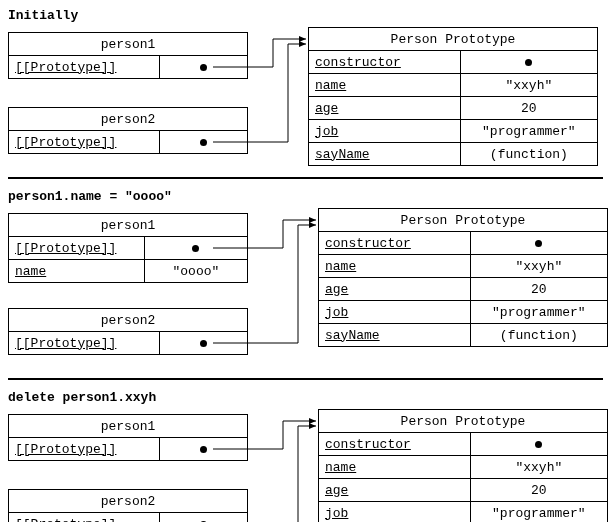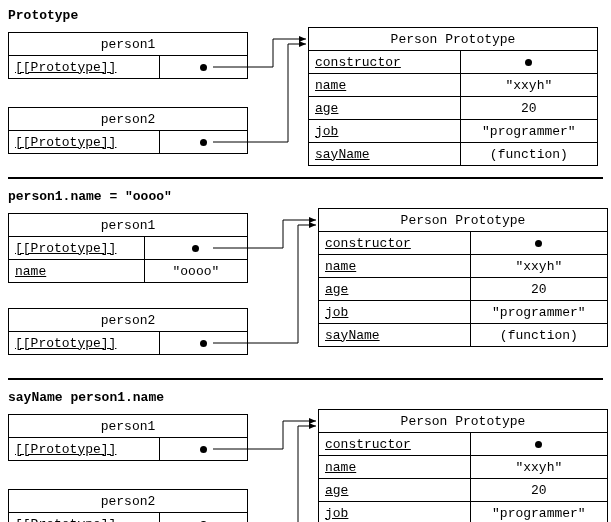--- a/index.html
+++ b/index.html
@@ -70,21 +70,21 @@
     top: 0;
     width: 100%;
     height: 100%;
     pointer-events: none;
   }
 </style>
 </head>
 <body>
 
 <div class="section">
-  <div class="section-title">Prototype</div>
+  <div class="section-title">Initially</div>
   <div class="diagram" style="height:140px">
 
     <table class="obj-table" style="left:0;top:5px;width:240px">
       <tbody>
           <tr>
             <td colspan="2" class="obj-header">person1</td>
           </tr>
       <tr>
         <td class="key-cell">[[Prototype]]</td>
         <td class="dot-cell"><span class="dot"></span></td>
@@ -214,21 +214,21 @@
         </defs>
       <path d="M205,40 L275,40 L275,12 L308,12" fill="none" stroke="#000" stroke-width="1" marker-end="url(#ah2)"></path>
       <path d="M205,135 L290,135 L290,17 L308,17" fill="none" stroke="#000" stroke-width="1" marker-end="url(#ah2)"></path>
     </svg>
   </div>
 </div>
 
 <hr class="sep">
 
 <div class="section" style="position:relative">
-  <div class="section-title">sayName person1.name</div>
+  <div class="section-title">delete person1.xxyh</div>
   <div class="diagram" style="height:140px">
 
     <table class="obj-table" style="left:0;top:5px;width:240px">
       <tbody>
           <tr>
             <td colspan="2" class="obj-header">person1</td>
           </tr>
       <tr>
         <td class="key-cell">[[Prototype]]</td>
         <td class="dot-cell"><span class="dot"></span></td>

